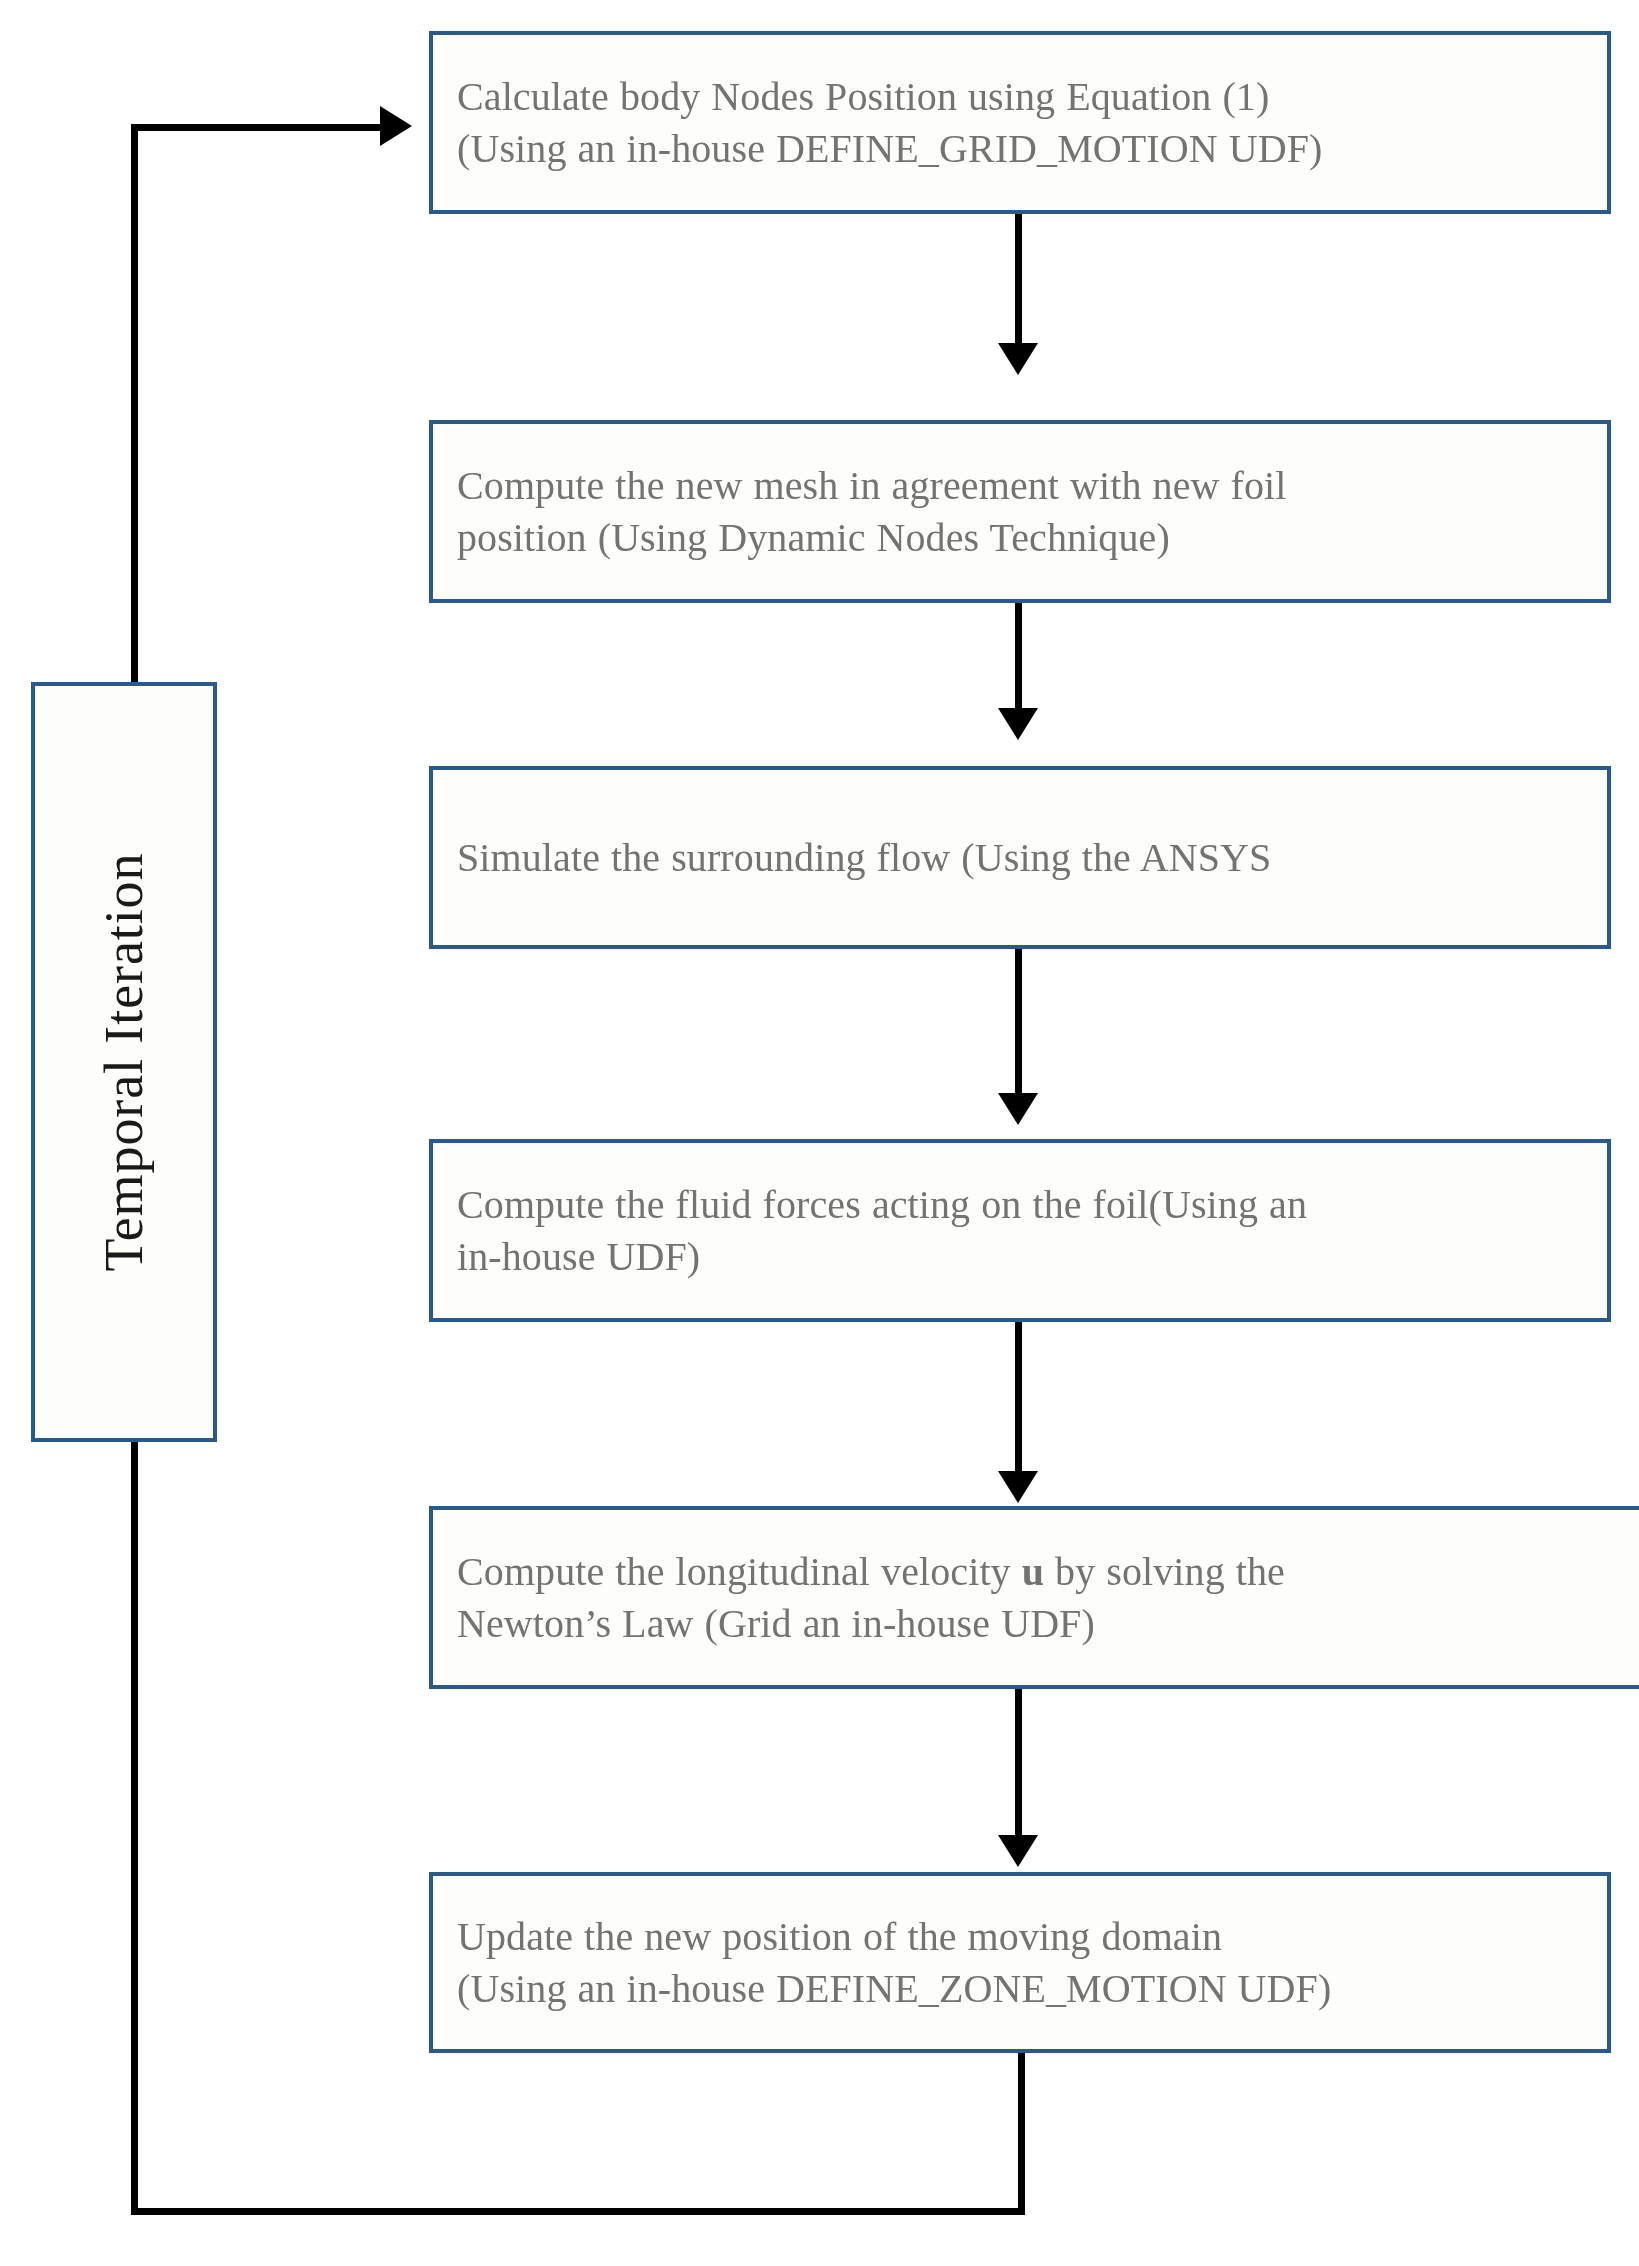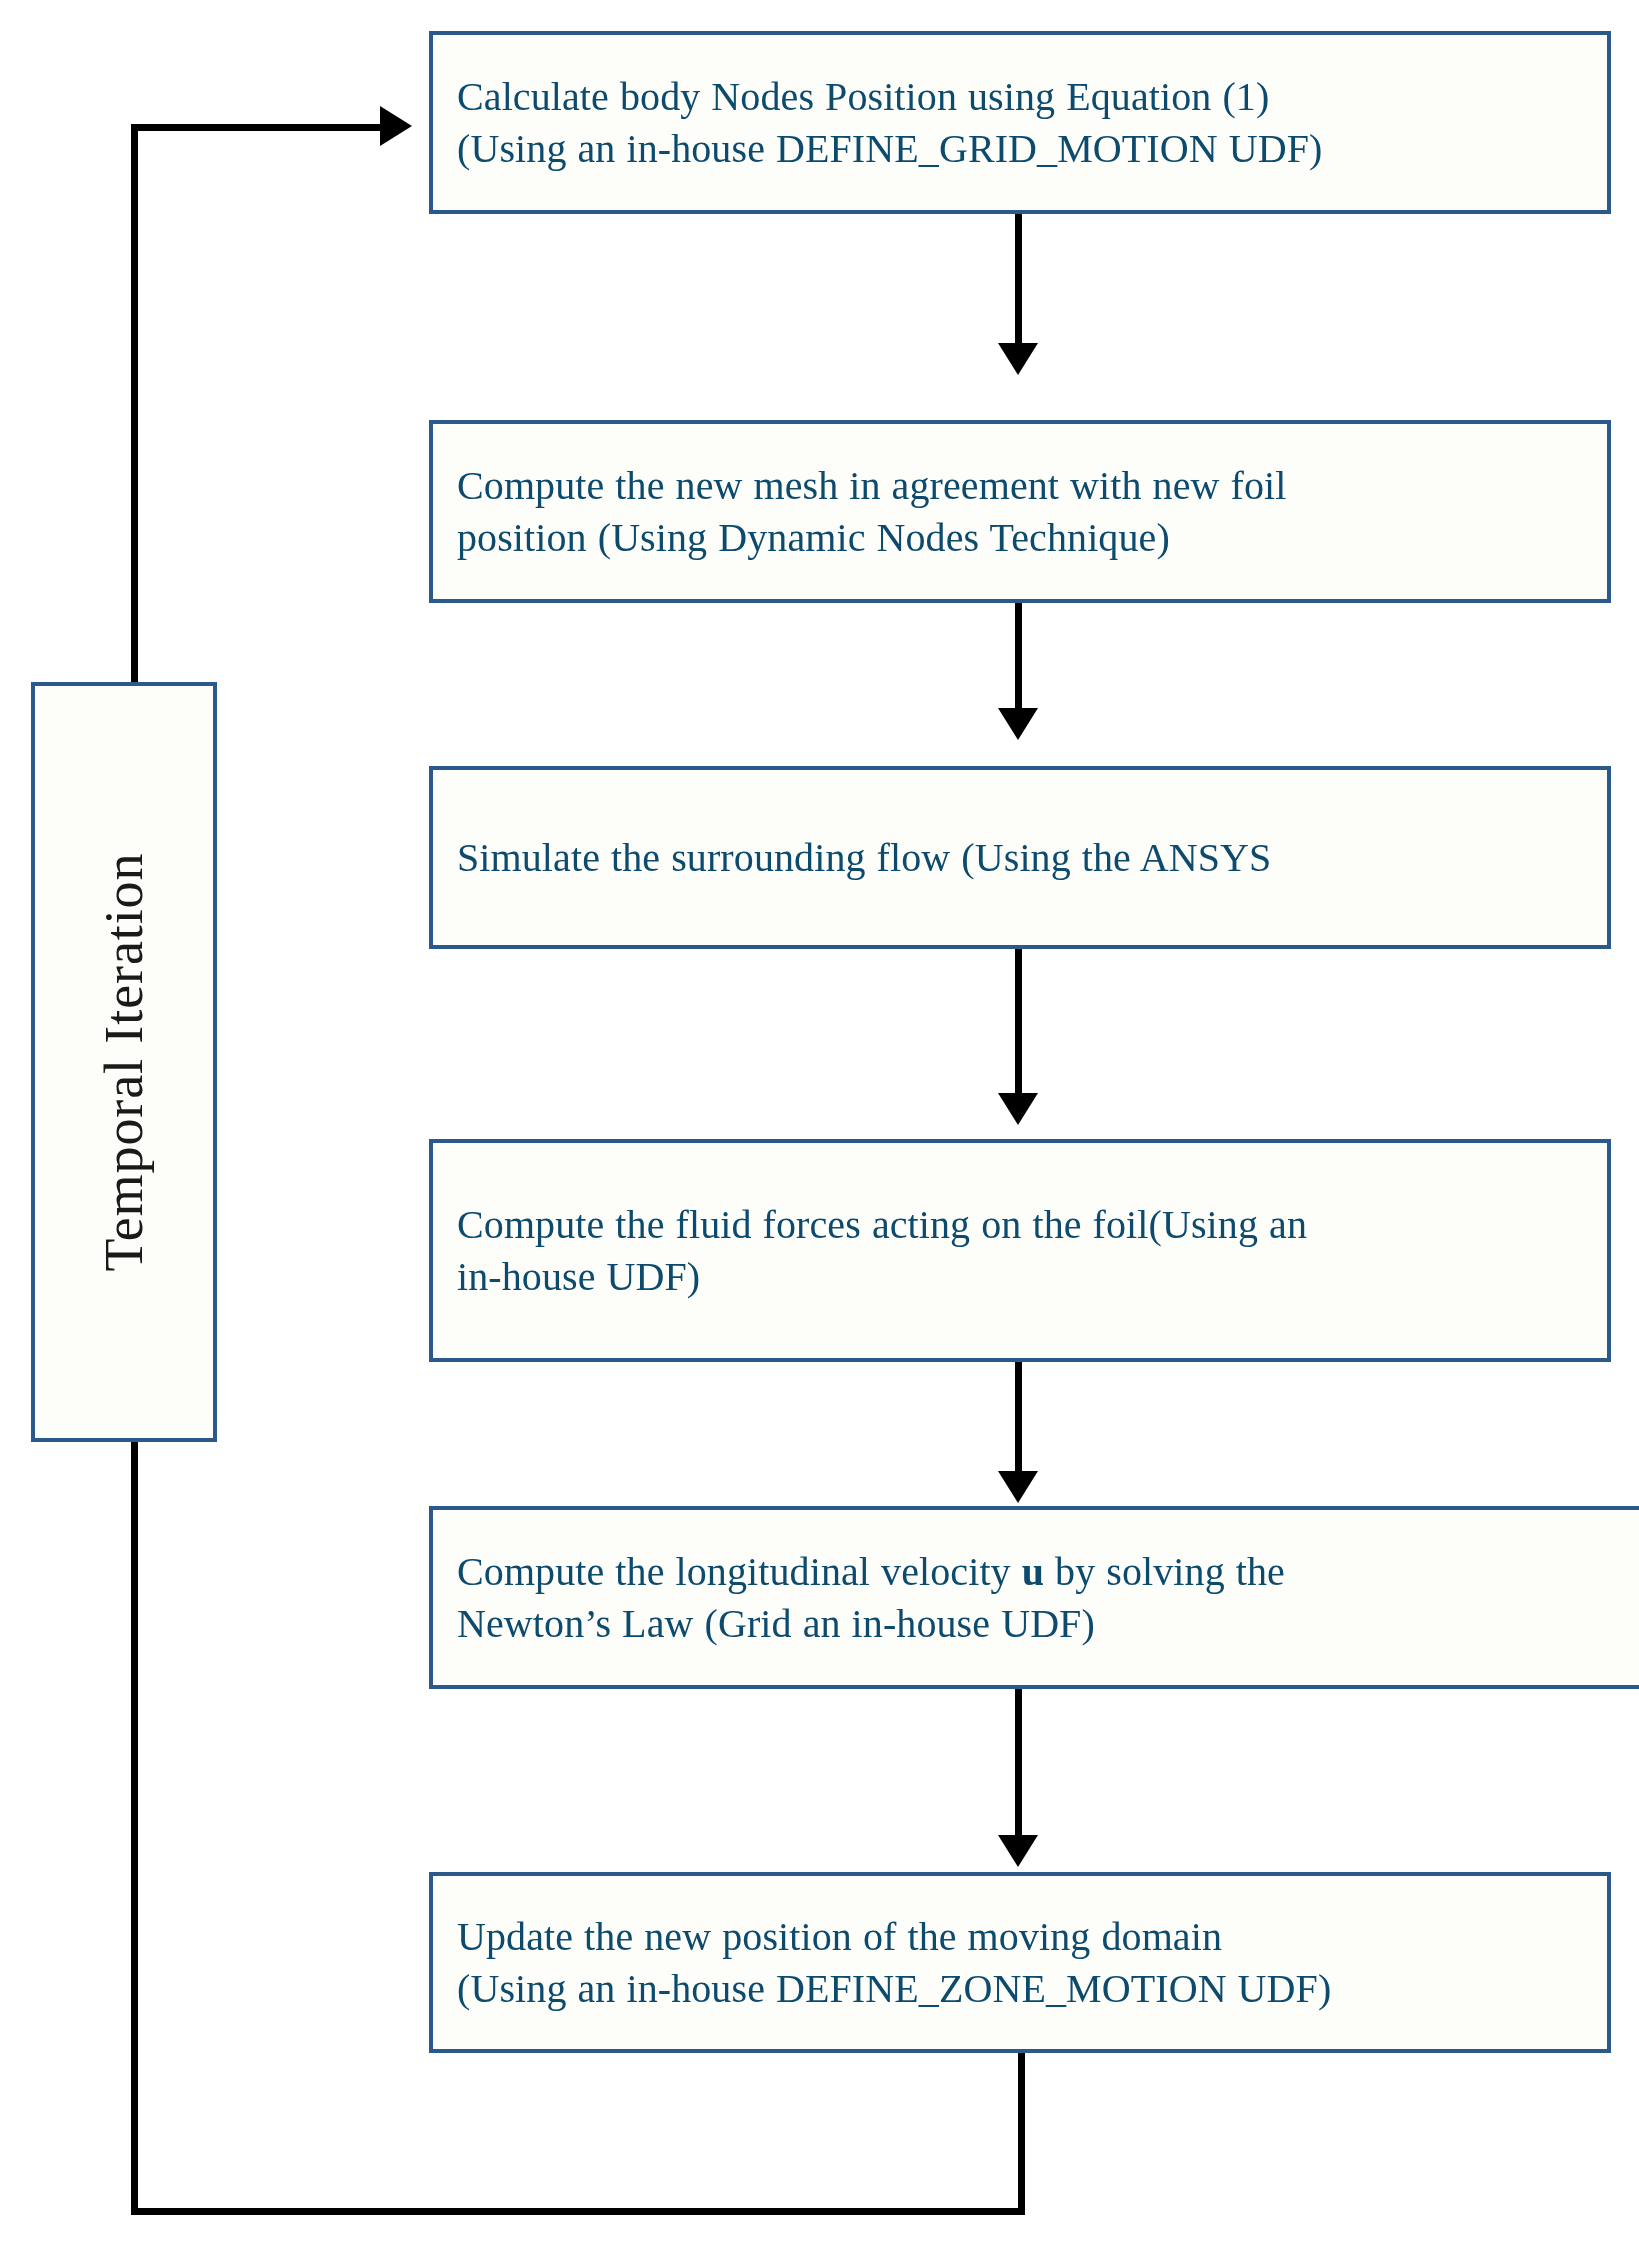--- a/index.html
+++ b/index.html
@@ -24,21 +24,21 @@
     box-sizing: border-box;
     background: #fdfdfa;
     border: 4.7px solid #2a5a8c;
     display: flex;
     align-items: center;
     padding: 0 24px;
   }
   .node .txt {
     font-size: 40px;
     line-height: 1.30;
-    color: #0c4a6e;
+    color: #737373;
     letter-spacing: 0.1px;
     word-spacing: 0.9px;
   }
   .node .txt b { font-weight: bold; }
 
   
   .loopbox {
     position: absolute;
     box-sizing: border-box;
     background: #fdfdfa;
@@ -129,21 +129,21 @@
       <div>position (Using Dynamic  Nodes Technique)</div>
     </div>
   </div>
 
   <div class="node" style="left:429px; top:766px; width:1182px; height:183px;text-align:center;">
     <div class="txt">
       <div>Simulate the surrounding flow (Using the ANSYS</div>
     </div>
   </div>
 
-  <div class="node" style="left:429px; top:1139px; width:1182px; height:223px;">
+  <div class="node" style="left:429px; top:1139px; width:1182px; height:183px;">
     <div class="txt">
       <div>Compute the fluid forces acting on the foil(Using an</div>
       <div>in-house UDF)</div>
     </div>
   </div>
 
   <div class="node" style="left:429px; top:1506px; width:1276px; height:183px;">
     <div class="txt">
       <div><span>Compute the longitudinal velocity </span><b>u</b><span> by solving the</span></div>
       <div>Newton’s Law (Grid an in-house UDF)</div>

